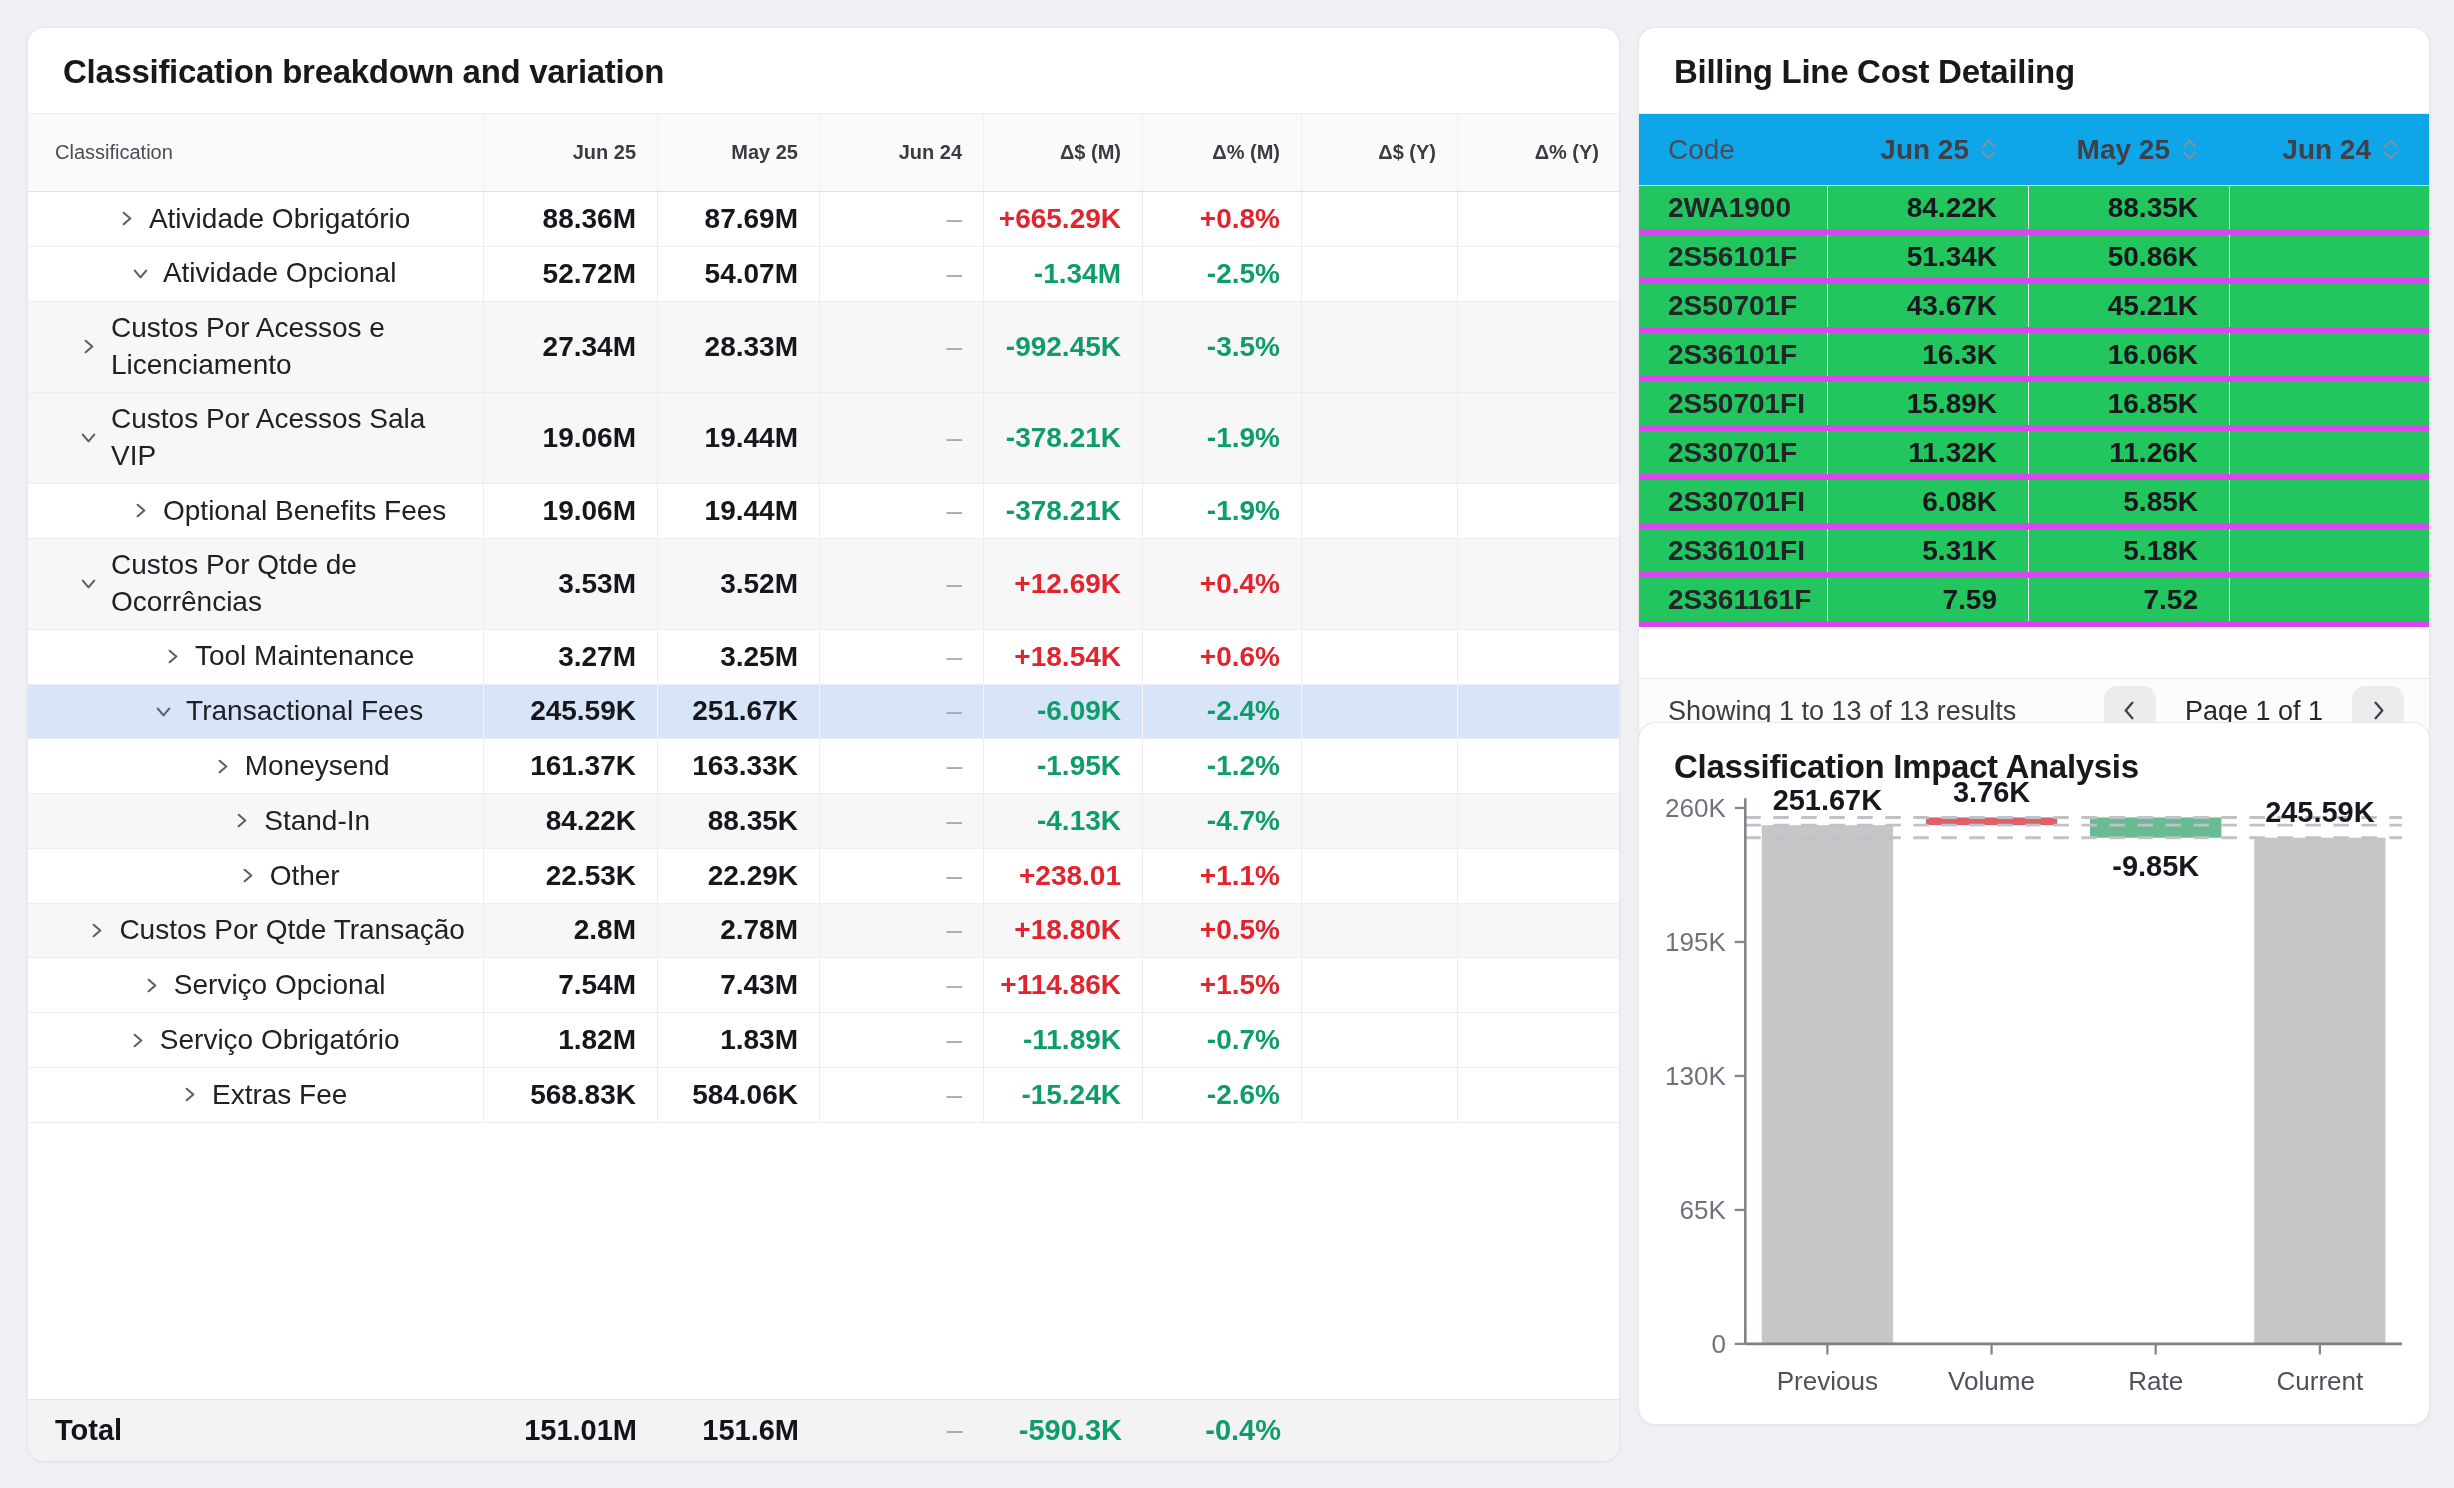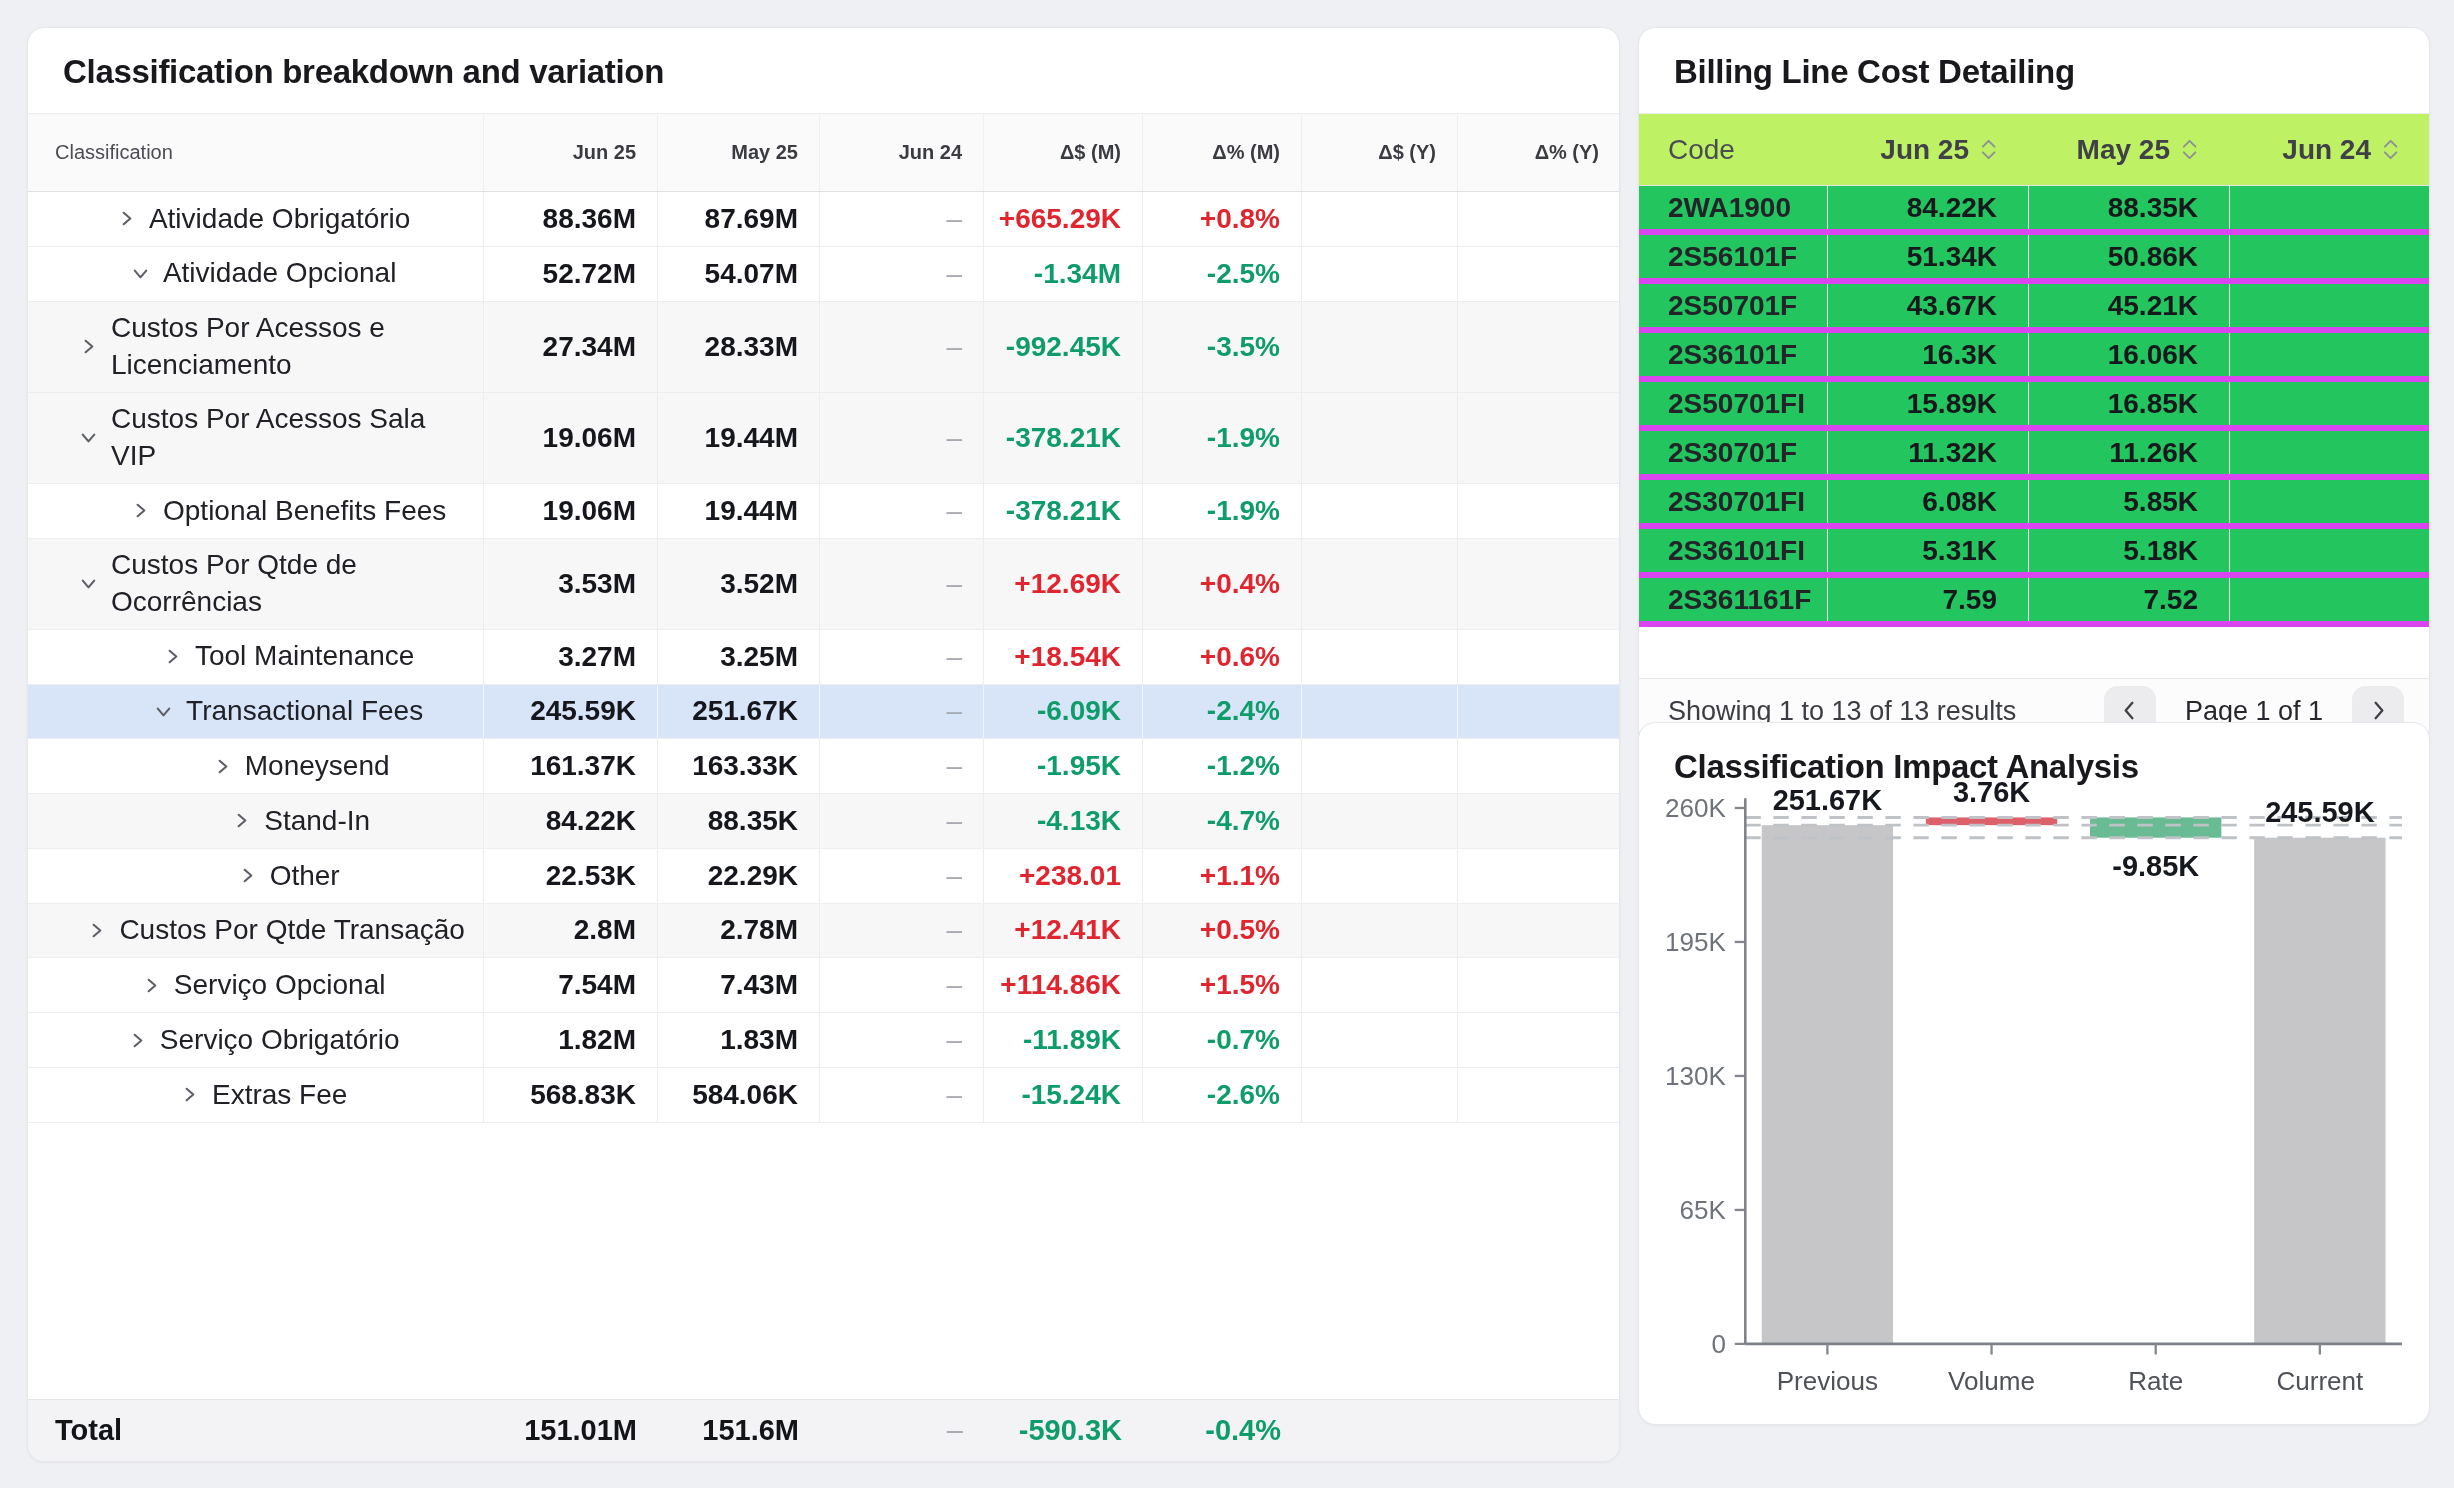--- a/index.html
+++ b/index.html
@@ -78,21 +78,21 @@
   }
   #total-row .cell {
     display:flex; align-items:center; justify-content:flex-end; height:100%;
     font-size:29px; font-weight:700; color:#131418; padding-right:21px;
   }
   #total-row .cell.c-first { justify-content:flex-start; padding-left:27px; }
 
   
   .bt-grid { display:grid; grid-template-columns:189px 201px 201px 201px; }
   #billing-thead {
-    background:#bef264; height:73px;
+    background:#0ea5e9; height:73px;
     border-top:1px solid #ececef; border-bottom:1px solid #e3e4e8;
   }
   #billing-thead .hcell {
     display:flex; align-items:center; justify-content:flex-end; gap:9.7px;
     font-size:28px; font-weight:700; color:#404148; padding-right:31px;
     cursor:pointer;
   }
   #billing-thead .hcell.first { justify-content:flex-start; padding-left:29px; font-weight:400; color:#4c4d54; }
   .bt-row { height:49px; border-bottom:6px solid #d946ef; background:#22c55e; }
   .bt-row .cell {
@@ -326,21 +326,21 @@
           <span class="chev">
             <svg width="21" height="21" viewBox="0 0 22 22">
               <polyline points="8,5 15,11 8,17" fill="none" stroke="#5c5f66" stroke-width="2.2" stroke-linecap="round" stroke-linejoin="round"></polyline>
             </svg>
           </span>
           <span class="row-label">Custos Por Qtde Transação</span>
         </div>
         <div class="cell">2.8M</div>
         <div class="cell">2.78M</div>
         <div class="cell dash-cell">–</div>
-        <div class="cell up">+12.41K</div>
+        <div class="cell up">+18.80K</div>
         <div class="cell up">+0.5%</div>
         <div class="cell"></div>
         <div class="cell"></div>
       </div>
       <div class="lt-row lt-grid">
         <div class="cell c-first" style="padding-left:25px">
           <span class="chev">
             <svg width="21" height="21" viewBox="0 0 22 22">
               <polyline points="8,5 15,11 8,17" fill="none" stroke="#5c5f66" stroke-width="2.2" stroke-linecap="round" stroke-linejoin="round"></polyline>
             </svg>

